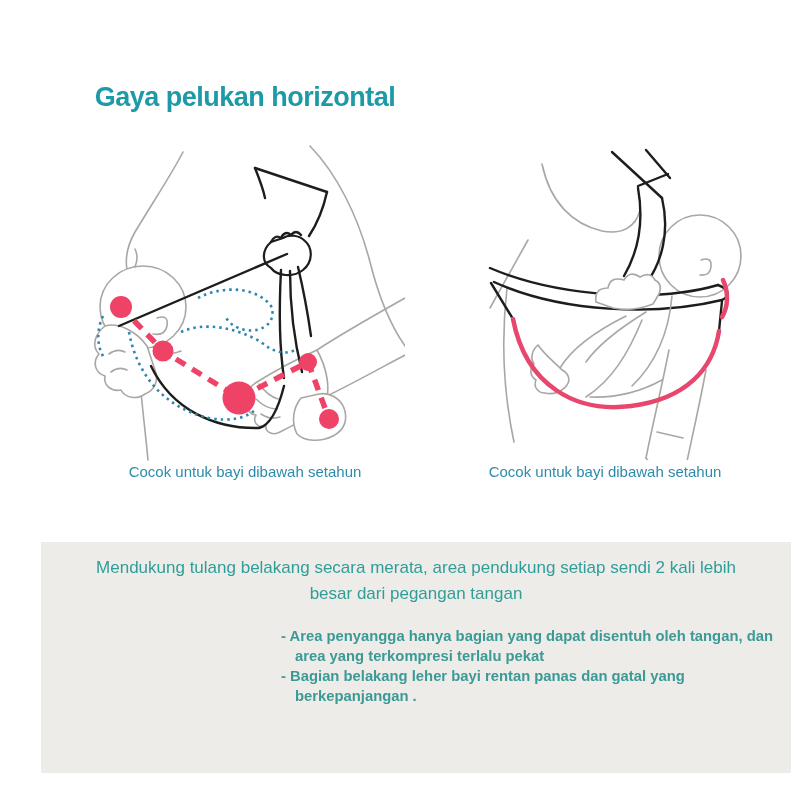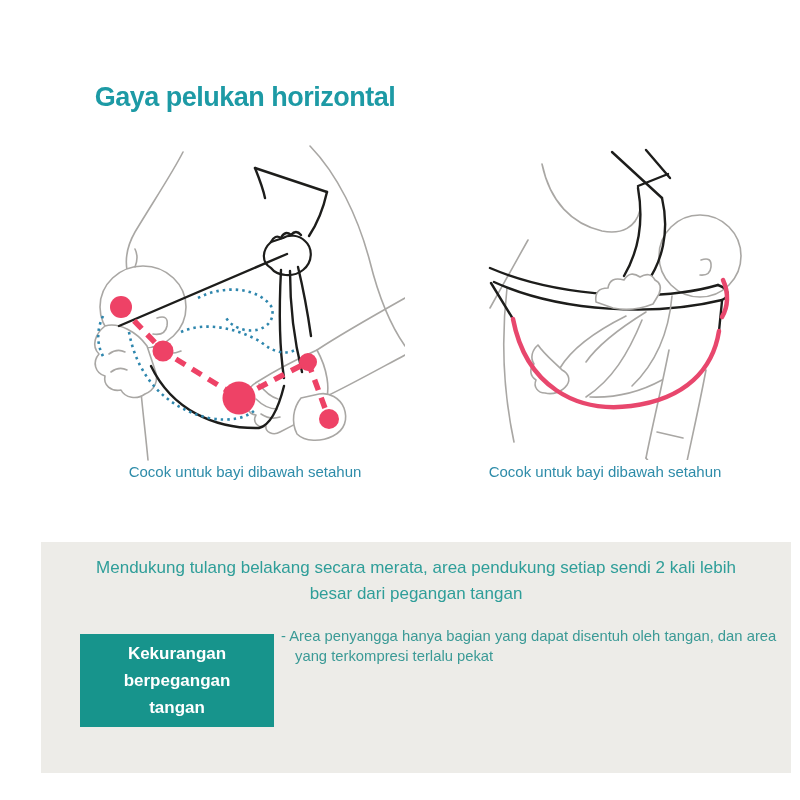--- a/index.html
+++ b/index.html
@@ -37,21 +37,21 @@
   }
   #label-box-text{
     width:150px;text-align:center;color:#ffffff;font-weight:bold;
     font-size:17px;line-height:27px;
   }
   #bullet-list{
     position:absolute;left:240px;top:84px;width:498px;
     margin:0;padding:0;list-style:none;
     font-size:14.8px;line-height:20px;color:#3b9a96;
   }
-  #bullet-list li{padding-left:14px;text-indent:-14px;margin:0;}
+  #bullet-list li{padding-left:14px;text-indent:-14px;margin:0;font-weight:bold;}
   svg .g{stroke:#a9a7a4;stroke-width:1.6;fill:none;stroke-linecap:round;stroke-linejoin:round;}
   svg .gf{stroke:#a9a7a4;stroke-width:1.6;fill:#ffffff;stroke-linejoin:round;}
   svg .k{stroke:#1d1d1b;stroke-width:2.4;fill:none;stroke-linecap:round;stroke-linejoin:round;}
   svg .kf{stroke:#1d1d1b;stroke-width:2.2;fill:#ffffff;stroke-linejoin:round;}
   svg .b{stroke:#2e86ad;stroke-width:2.6;fill:none;stroke-dasharray:2.5 4;}
   svg .p{stroke:#ee4266;stroke-width:5.5;fill:none;stroke-dasharray:11 8;}
   svg .p2{stroke:#e8476d;stroke-width:4.5;fill:none;stroke-linecap:round;}
   svg .pd{fill:#ee4266;stroke:none;}
 </style>
 </head>
@@ -143,21 +143,19 @@
 
     <path class="p2" d="M63,179 C76,246 126,273 181,266 C236,259 263,229 269,191"></path>
     <path class="p2" d="M273,140 C279,153 278,167 272,177"></path>
   </svg>
 
   <div id="caption-left" class="col-caption">Cocok untuk bayi dibawah setahun</div>
   <div id="caption-right" class="col-caption">Cocok untuk bayi dibawah setahun</div>
 
   <div id="info-panel">
     <div id="panel-intro">Mendukung tulang belakang secara merata, area pendukung setiap sendi 2 kali lebih besar dari pegangan tangan</div>
-    <div id="label-box">
-      <div id="label-box-text">Kekurangan berpegangan tangan</div>
-    </div>
     <ul id="bullet-list">
       <li><span>-</span> <span>Area penyangga hanya bagian yang dapat disentuh oleh tangan, dan area yang terkompresi terlalu pekat</span></li>
+      <li><span>-</span> <span>Bagian belakang leher bayi rentan panas dan gatal yang berkepanjangan .</span></li>
     </ul>
   </div>
 
 </div>
 
 </body></html>

